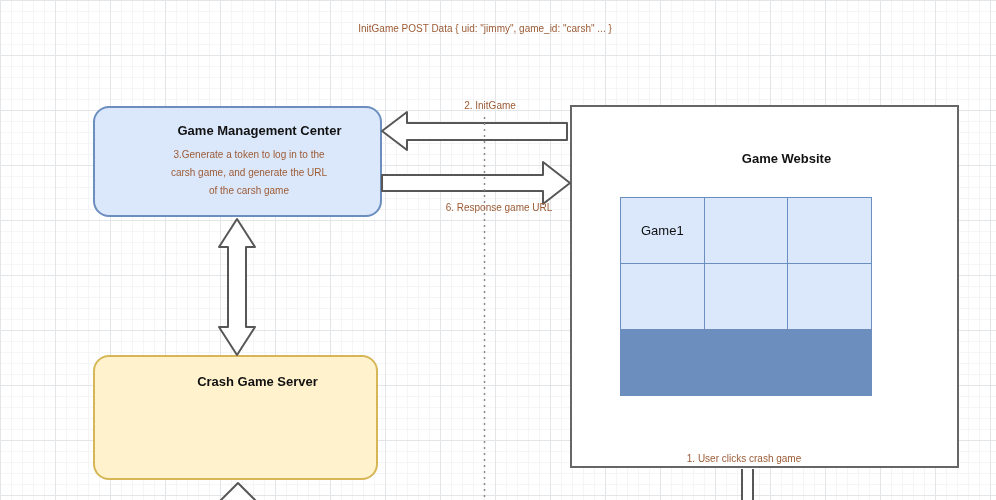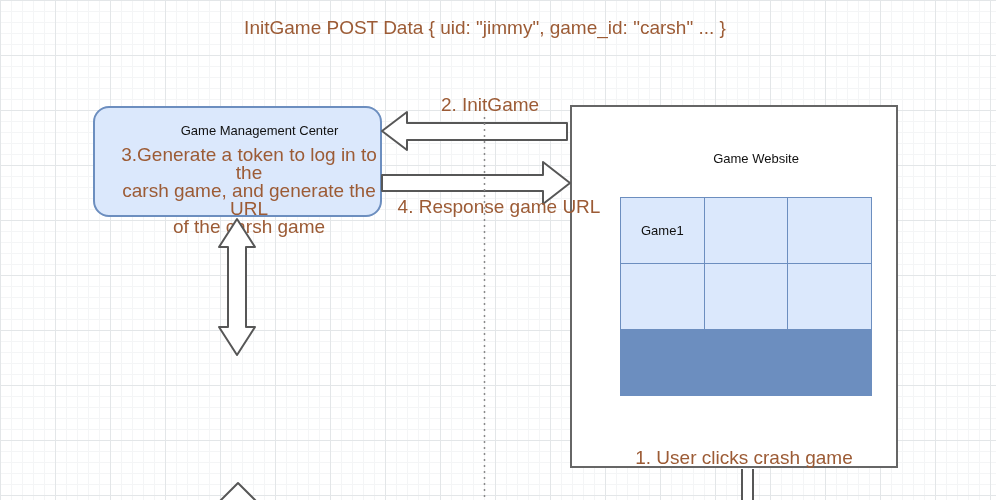--- a/index.html
+++ b/index.html
@@ -34,40 +34,40 @@
     left: 93px; top: 106px; width: 289px; height: 111px;
     background: #dbe8fc;
     border-color: #6c8ebf;
   }
   .crash-box {
     left: 93px; top: 355px; width: 285px; height: 125px;
     background: #fff2cc;
     border-color: #d6b656;
   }
   .website-box {
-    left: 570px; top: 105px; width: 328px; height: 363px;
+    left: 570px; top: 105px; width: 389px; height: 363px;
     background: #ffffff;
     border: 2px solid #666666;
   }
   .box-title {
     font-size: 13px;
-    font-weight: normal;
+    font-weight: bold;
     color: #111111;
     line-height: 16px;
     margin-left: 44px;
   }
   .gmc-box .box-title { margin-top: 15px; }
   .crash-box .box-title { margin-top: 17px; }
   .website-box .box-title {
     position: absolute;
     left: 0; right: 0; top: 44px;
   }
   .brown {
     color: #9c5b35;
-    font-size: 19px;
+    font-size: 10px;
   }
   .multiline { white-space: pre-line; }
   .gmc-body {
     margin-top: 7px;
     line-height: 18px;
     padding-left: 23px;
   }
   .gw-table {
     position: absolute;
     left: 48px; top: 90px;
@@ -142,36 +142,39 @@
     <line x1="484.5" y1="117" x2="484.5" y2="500" stroke="#8a8a8a" stroke-width="1.5" stroke-dasharray="2 4"></line>
   </svg>
 
   <div class="node rounded-box gmc-box">
     <div class="box-title">Game Management Center</div>
     <div class="brown multiline gmc-body">3.Generate a token to log in to the
 carsh game, and generate the URL
 of the carsh game</div>
   </div>
 
+  <div class="node rounded-box crash-box">
+    <div class="box-title">Crash Game Server</div>
+  </div>
 
   <div class="node website-box">
     <div class="box-title">Game Website</div>
 
     <div class="gw-table">
       <div class="gw-cell">Game1</div>
       <div class="gw-cell"></div>
       <div class="gw-cell"></div>
       <div class="gw-cell"></div>
       <div class="gw-cell"></div>
       <div class="gw-cell"></div>
     </div>
 
     <div class="brown gw-caption">1. User clicks crash game</div>
   </div>
 
   <div class="brown floating-label" style="left:485px; top:28px;">InitGame POST Data { uid: "jimmy", game_id: "carsh" ... }</div>
 
   <div class="brown floating-label" style="left:490px; top:105px;text-align:center;">2. InitGame</div>
 
-  <div class="brown floating-label" style="left:499px; top:207px;">4. Response game URL</div>
+  <div class="brown floating-label" style="left:499px; top:207px;">6. Response game URL</div>
 
 
 </div>
 
 </body></html>

